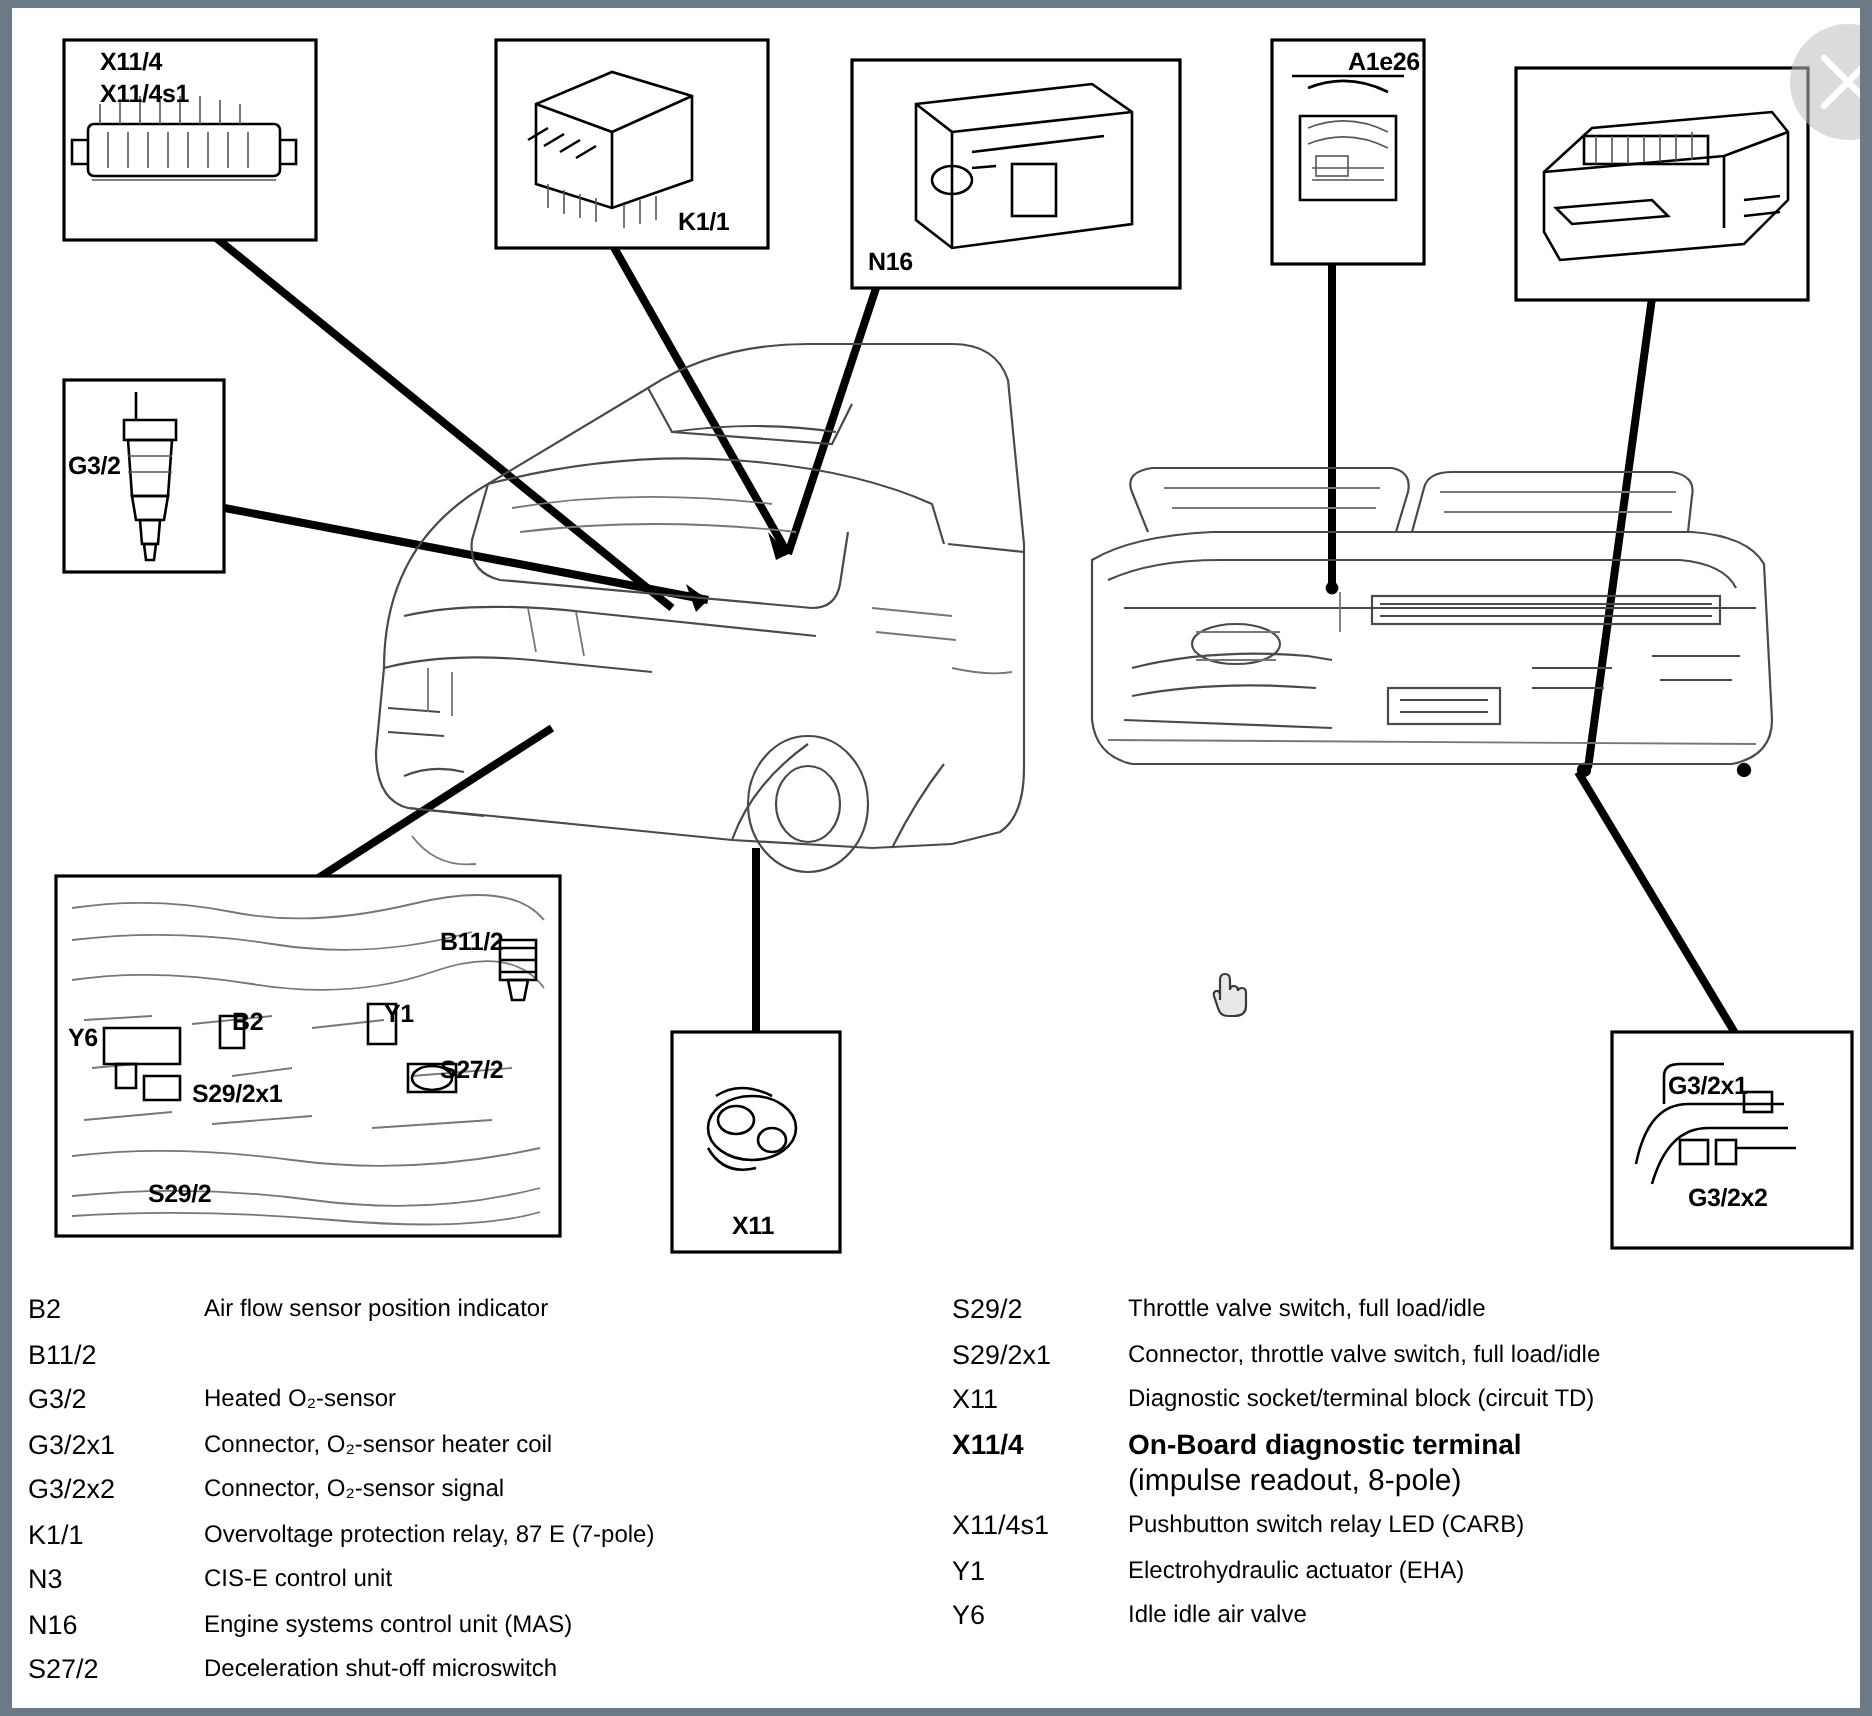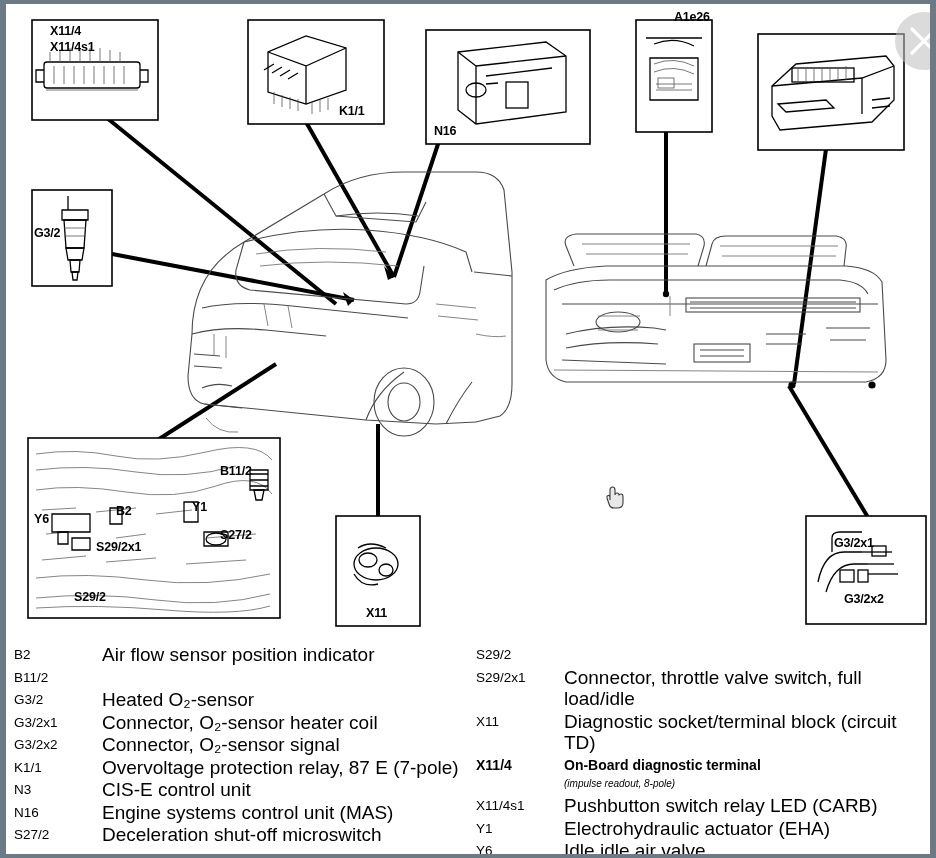--- a/index.html
+++ b/index.html
@@ -68,33 +68,32 @@
     line-height: 21.5px;
   }
   .legend-code {
     width: 88px;
     flex: 0 0 88px;
     font-size: 13.5px;
     color: #000;
     font-family: "Liberation Sans", sans-serif;
   }
   .legend-desc {
-    font-size: 19px;
+    font-size: 12px;
     color: #000;
     font-family: "Liberation Sans", sans-serif;
   }
   .legend-row.bold .legend-code,
   .legend-row.bold .legend-desc { font-weight: bold; font-size: 14px; }
   .legend-sub {
     padding-left: 88px;
-    font-size: 10px;
+    font-size: 15px;
     line-height: 19px;
     margin-top: -3px;
     margin-bottom: 2px;
-    font-style: italic;
   }
   
   #close-btn {
     position: absolute;
     right: 14px;
     top: 8px;
     width: 58px;
     height: 58px;
     border-radius: 50%;
     background: rgba(190,190,190,0.55);
@@ -354,21 +353,21 @@
         <path d="M548 366 L872 368"></path>
         <path d="M664 292 L664 312"></path>
       </g>
 
     </svg>
 
     <div class="lbl" style="left:44px; top:20px;">X11/4</div>
     <div class="lbl" style="left:44px; top:36px;">X11/4s1</div>
     <div class="lbl" style="left:333px; top:100px;">K1/1</div>
     <div class="lbl" style="left:428px; top:120px;">N16</div>
-    <div class="lbl" style="left:668px; top:6px;">A1e26</div>
+    <div class="lbl" style="left:668px; top:20px;">A1e26</div>
     <div class="lbl" style="left:28px; top:222px;">G3/2</div>
     <div class="lbl" style="left:214px; top:460px;">B11/2</div>
     <div class="lbl" style="left:110px; top:500px;">B2</div>
     <div class="lbl" style="left:186px; top:496px;">Y1</div>
     <div class="lbl" style="left:28px; top:508px;">Y6</div>
     <div class="lbl" style="left:214px; top:524px;">S27/2</div>
     <div class="lbl" style="left:90px; top:536px;">S29/2x1</div>
     <div class="lbl" style="left:68px; top:586px;">S29/2</div>
     <div class="lbl" style="left:360px; top:602px;">X11</div>
     <div class="lbl" style="left:828px; top:532px;">G3/2x1</div>
@@ -413,20 +412,21 @@
         </div>
         <div class="legend-row">
           <span class="legend-code">S27/2</span>
           <span class="legend-desc">Deceleration shut-off microswitch</span>
         </div>
       </div>
 
       <div class="legend-col right">
         <div class="legend-row">
           <span class="legend-code">S29/2</span>
+          <span class="legend-desc">Throttle valve switch, full load/idle</span>
         </div>
         <div class="legend-row">
           <span class="legend-code">S29/2x1</span>
           <span class="legend-desc">Connector, throttle valve switch, full load/idle</span>
         </div>
         <div class="legend-row">
           <span class="legend-code">X11</span>
           <span class="legend-desc">Diagnostic socket/terminal block (circuit TD)</span>
         </div>
         <div class="legend-row bold">

